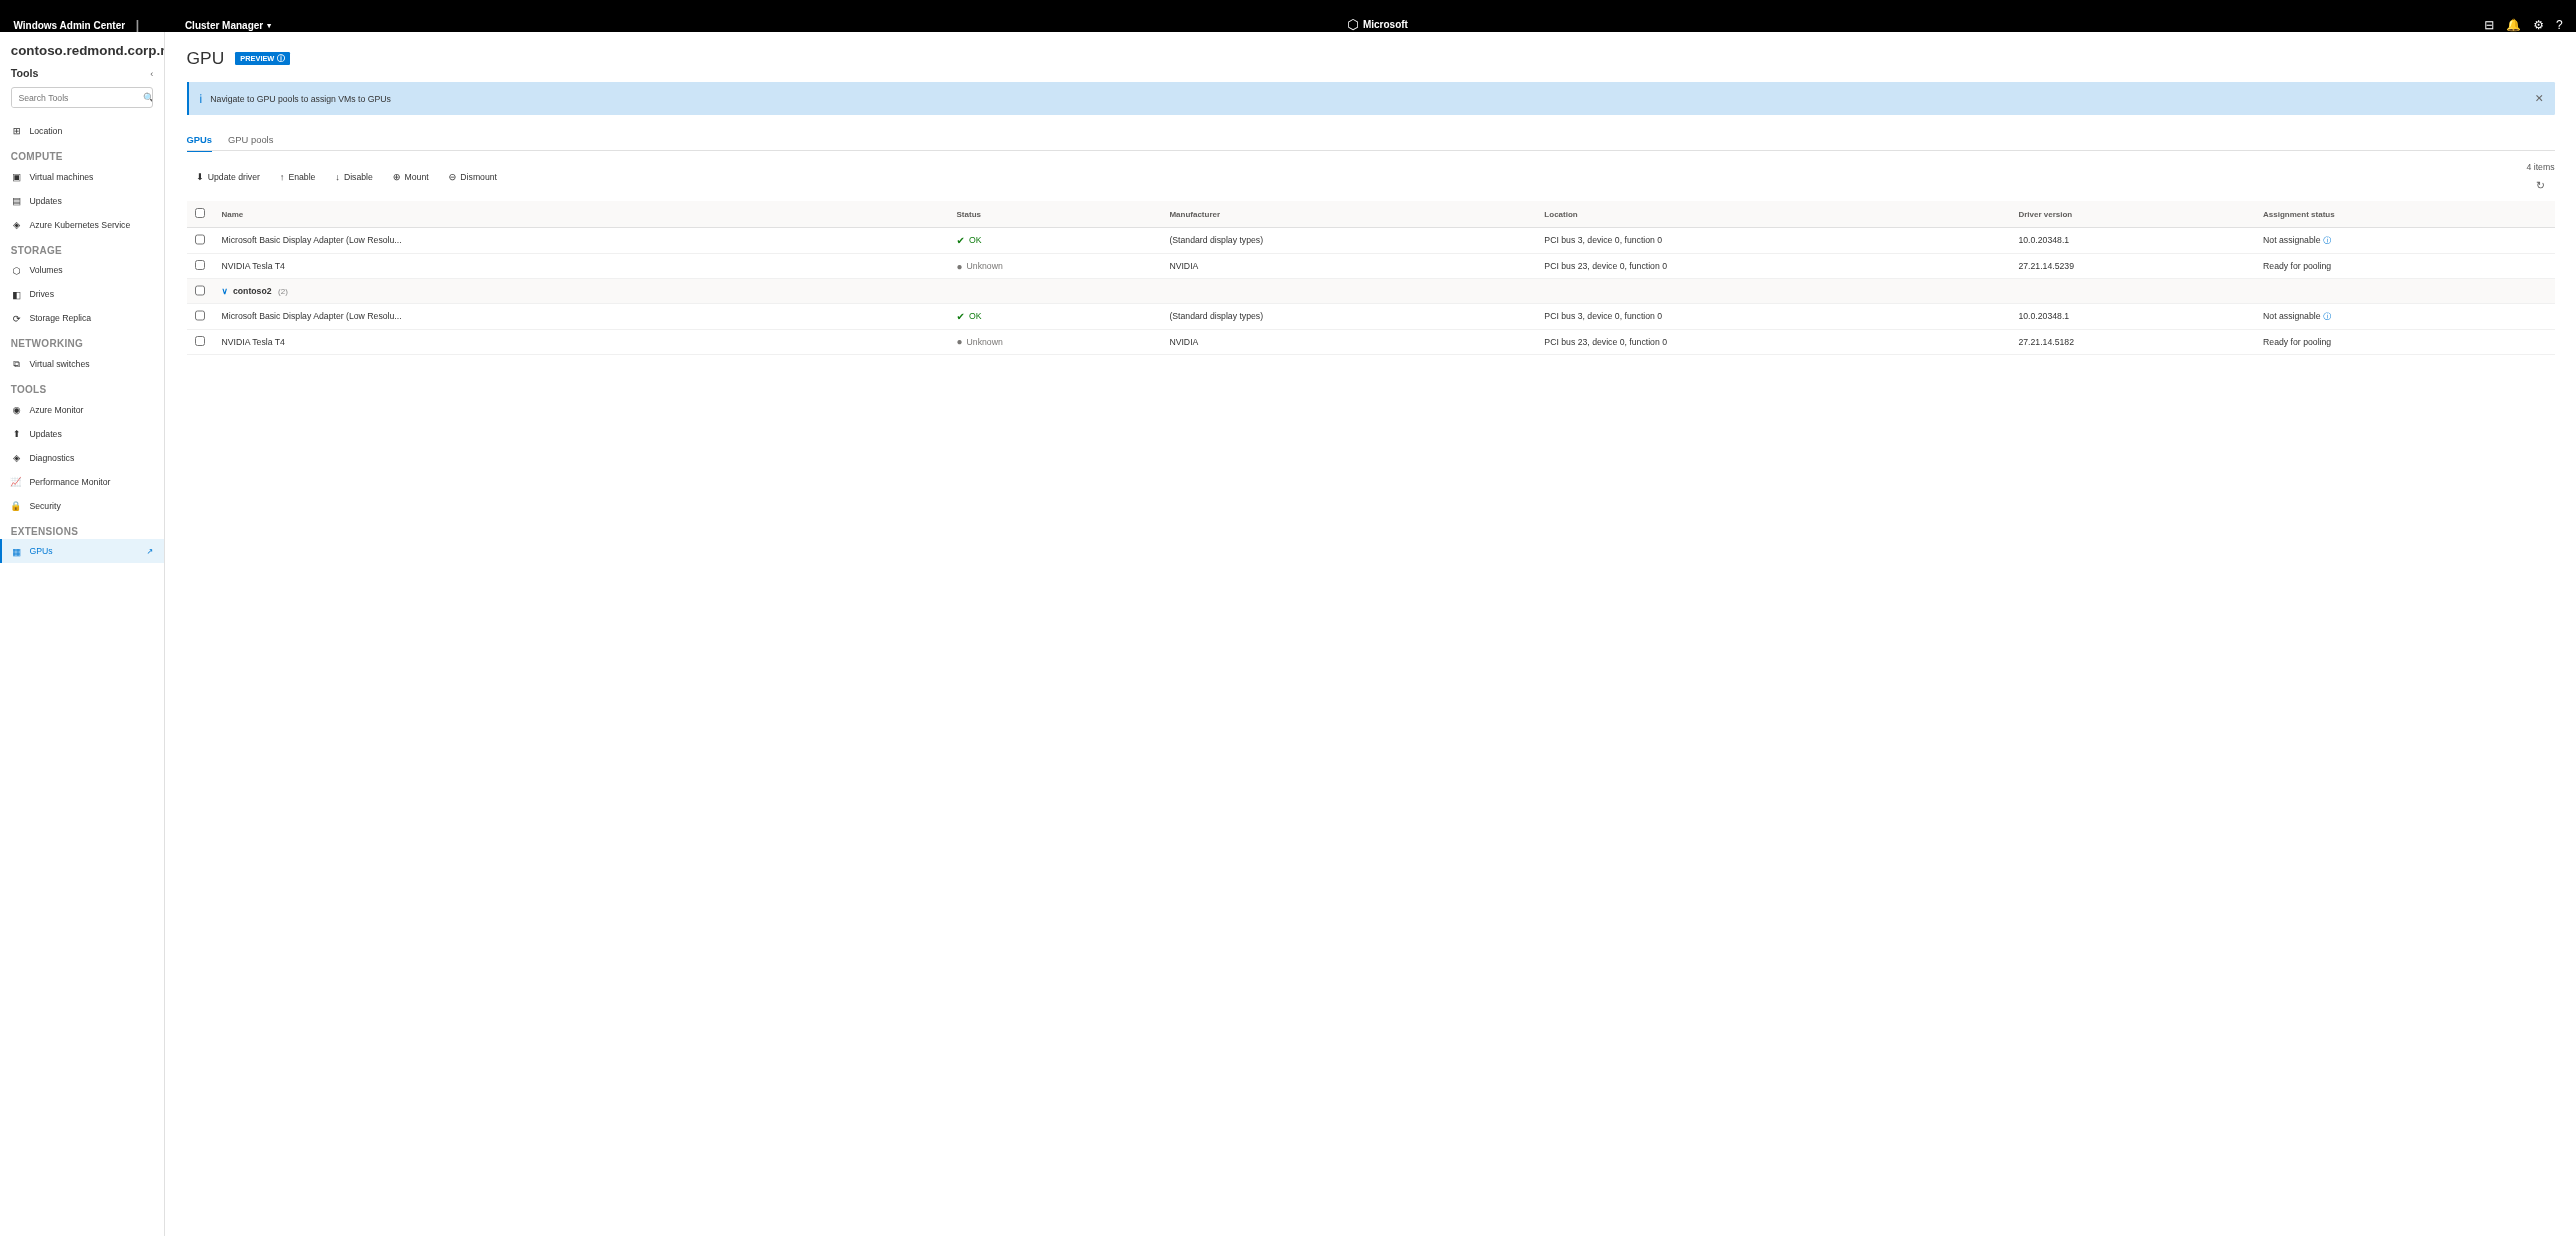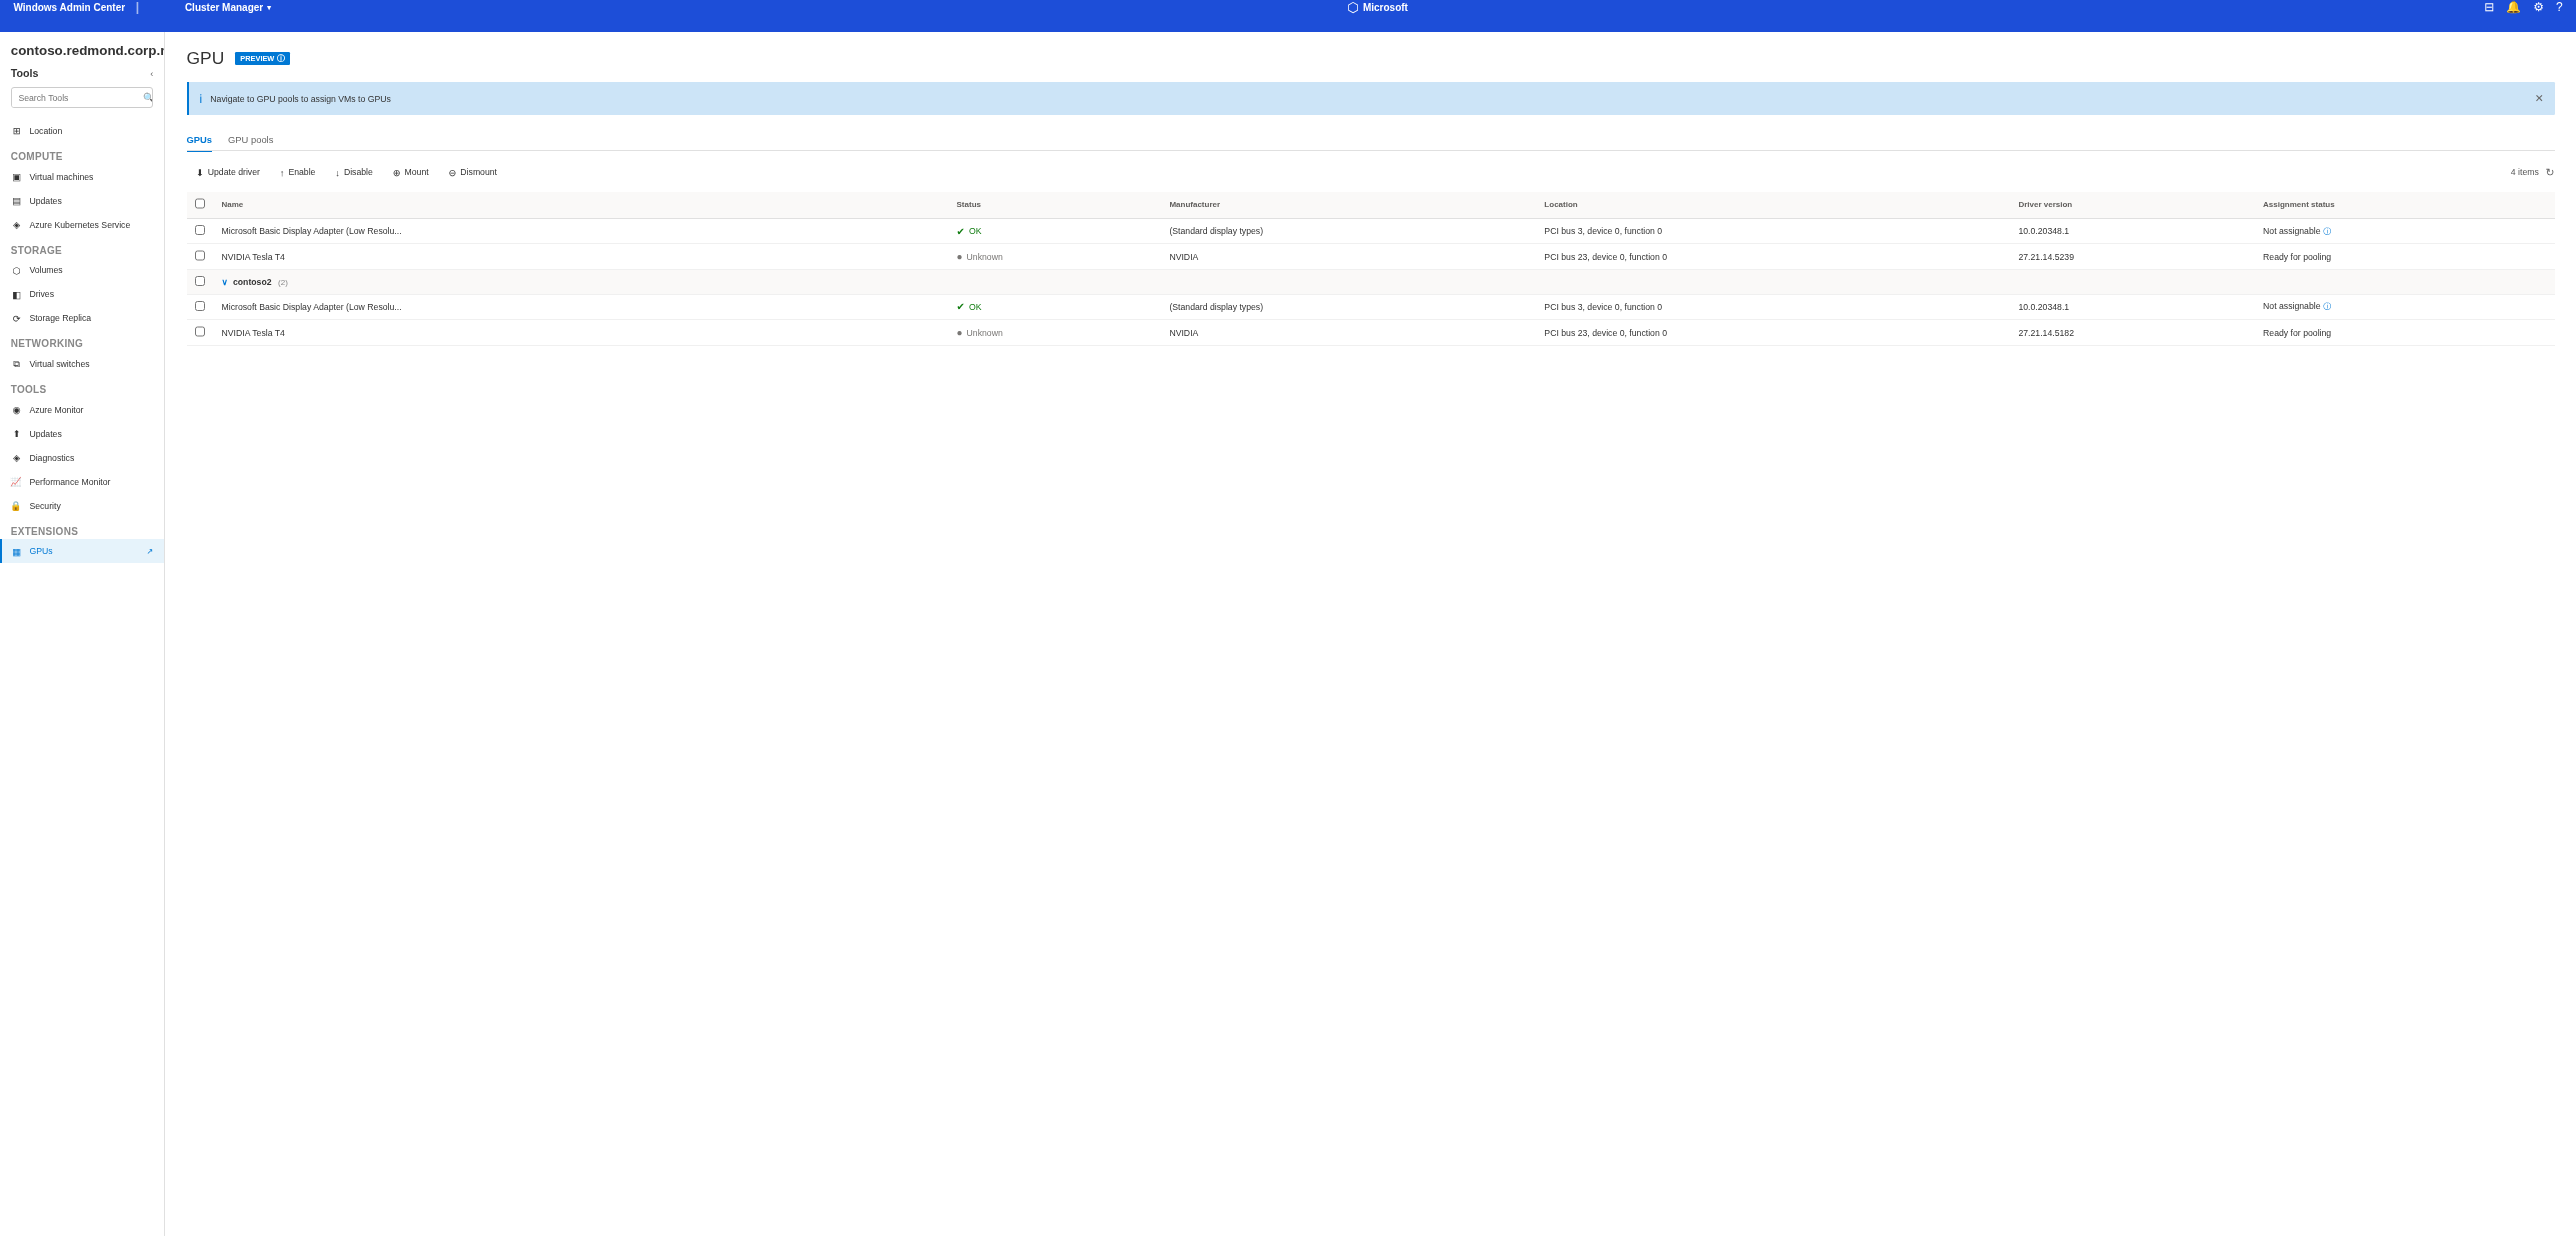--- a/index.html
+++ b/index.html
@@ -1,21 +1,21 @@
 <!DOCTYPE html>
 <html style="font-size:10.7px"><head>
   <meta charset="utf-8">
   <style>
     * { box-sizing: border-box; margin: 0; padding: 0; }
     body { font-family: 'Segoe UI', Arial, sans-serif; font-size: 8.7px; color: #333; background: #f3f2f1; overflow: hidden; width: 2576px; height: 1236px; }
 
     
     .top-bar {
-      display: flex; align-items: flex-start; justify-content: space-between;
-      background: #1d4ed8; color: #fff; height: 32px; padding: 0 13.4px; gap: 30px;
+      display: flex; align-items: flex-end; justify-content: space-between;
+      background: #000000; color: #fff; height: 32px; padding: 0 13.4px; gap: 30px;
     }
     .top-bar-left { display: flex; align-items: center; gap: 6.7px; font-size: 10px; font-weight: 600; }
     .top-bar-separator { color: rgba(255,255,255,0.6); font-size: 12px; margin: 0 4px; }
     .cluster-manager { display: flex; align-items: center; gap: 4px; cursor: pointer; padding-left: 35px; }
     .top-bar-center { display: flex; align-items: center; gap: 4px; }
     .top-bar-right { display: flex; align-items: center; gap: 12px; }
     .top-bar-icon { color: #fff; font-size: 12px; cursor: pointer; }
 
     
     .main-layout { display: flex; height: calc(1236px - 32px); }
@@ -52,21 +52,21 @@
     .info-bar-close { cursor: pointer; color: #666; font-size: 10.7px; margin-left: 10.7px; }
 
     
     .tabs { display: flex; border-bottom: 1.3px solid #e0e0e0; margin-bottom: 10.7px; }
     .tab { padding: 5.4px 0; margin-right: 16px; font-size: 9.4px; cursor: pointer; color: #666; border-bottom: 1.3px solid transparent; margin-bottom: -1.3px; }
     .tab.active { color: #0078d4; border-bottom-color: #0078d4; font-weight: 600; }
 
     
     .toolbar { display: flex; align-items: center; gap: 0; margin-bottom: 9.4px; }
     .toolbar-btn { display: flex; align-items: center; gap: 4px; padding: 4.7px 9.4px; background: none; border: none; cursor: pointer; font-size: 8.7px; color: #333; border-right: 0.7px solid transparent; }
-    .items-count { margin-left: auto; font-size: 8.7px; color: #555; display: flex; align-items: center; gap: 6.7px; }
+    .items-count { margin-left: auto; font-size: 8.7px; color: #555; display: flex; align-items: center; gap: 6.7px; flex-direction: column; }
     .refresh-icon { cursor: pointer; font-size: 10.7px; color: #666; }
 
     
     .data-table { width: 100%; border-collapse: collapse; }
     .data-table thead { background: #faf9f8; }
     .data-table th { text-align: left; padding: 6.7px 8px; font-size: 8px; font-weight: 600; color: #605e5c; border-bottom: 1.3px solid #e0e0e0; white-space: nowrap; }
     .data-table td { padding: 6px 8px; font-size: 8.7px; color: #333; border-bottom: 0.7px solid #f0f0f0; vertical-align: middle; }
     .data-table .check-col { width: 27px; }
     .data-table .name-col { min-width: 215px; }
 

